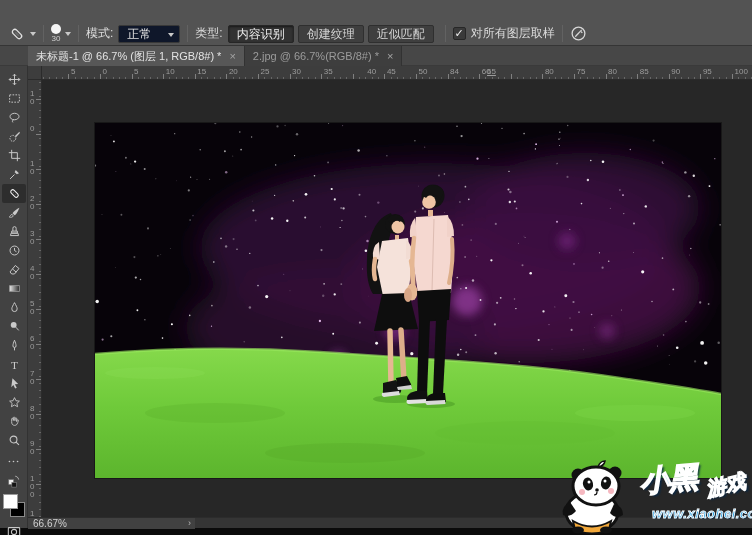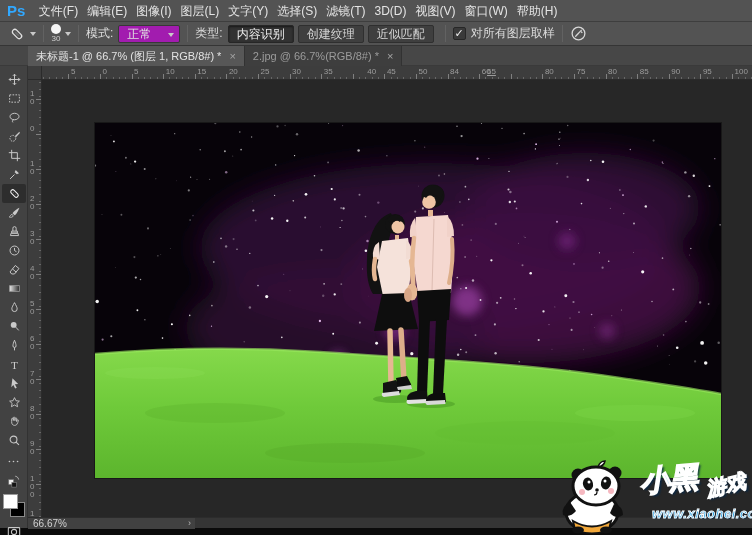--- a/index.html
+++ b/index.html
@@ -18,21 +18,21 @@
                 border-bottom:1px solid #353535; display:flex; align-items:center; padding-left:8px;
                 color:#dcdcdc; font-size:12px; }
   .vsep { width:1px; height:17px; background:#3e3e3e; border-right:1px solid #626262; margin:0 7px; flex:none; }
   .caret { width:0; height:0; border-left:3px solid transparent; border-right:3px solid transparent;
            border-top:4px solid #c9c9c9; margin-left:4px; }
   .opt-group { display:flex; align-items:center; flex:none; }
   .brush-preview { display:flex; flex-direction:column; align-items:center; line-height:8px; }
   .brush-circle { width:10px; height:10px; border-radius:50%; background:#f5f5f5; }
   .brush-size { font-size:8px; color:#cfcfcf; margin-top:1px; }
   .opt-label { margin-right:5px; }
-  .select-box { position:relative; background:#a21caf; border:1px solid #383838; border-radius:2px;
+  .select-box { position:relative; background:#0f172a; border:1px solid #383838; border-radius:2px;
                 height:18px; line-height:16px; padding:0 20px 0 8px; min-width:62px; color:#e0e0e0; }
   .select-box .caret { position:absolute; right:5px; top:7px; }
   .seg-btn { background:#3f3f3f; border:1px solid #2f2f2f; border-radius:2px; height:18px; line-height:16px;
              padding:0 8px; margin-right:4px; color:#d6d6d6; }
   .seg-btn.pressed { background:#323232; border-color:#262626; box-shadow:inset 0 1px 2px rgba(0,0,0,.5); color:#ededed; }
   .checkbox { width:13px; height:13px; background:#3a3a3a; border:1px solid #272727; border-radius:2px;
               color:#f0f0f0; font-size:11px; line-height:11px; text-align:center; margin-right:5px; }
 
   
   .tabstrip { position:absolute; left:0; top:46px; width:752px; height:20px; background:#474747;
@@ -89,34 +89,20 @@
             transform:rotate(-8deg) translateY(8px); margin-left:2px; }
   .wm-url { position:absolute; left:100px; top:52px; font-size:13px; font-weight:bold; font-style:italic;
             color:#2fa6e8; -webkit-text-stroke:0.8px #ffffff; text-shadow:1px 1px 1px rgba(8,40,70,.85);
             letter-spacing:0.5px; }
 </style>
 </head>
 <body>
 
 <div class="app">
 
-  <div class="menubar">
-    <span class="ps-logo">Ps</span>
-    <span class="menu-item">文件(F)</span>
-    <span class="menu-item">编辑(E)</span>
-    <span class="menu-item">图像(I)</span>
-    <span class="menu-item">图层(L)</span>
-    <span class="menu-item">文字(Y)</span>
-    <span class="menu-item">选择(S)</span>
-    <span class="menu-item">滤镜(T)</span>
-    <span class="menu-item">3D(D)</span>
-    <span class="menu-item">视图(V)</span>
-    <span class="menu-item">窗口(W)</span>
-    <span class="menu-item">帮助(H)</span>
-  </div>
 
   <div class="optionsbar">
     <div class="opt-group">
       <svg width="18" height="16" viewBox="0 0 16 16" stroke="#e2e2e2" fill="none" stroke-width="1.3">
         <g transform="rotate(45 8 8)">
             <rect x="2.5" y="5.5" width="11" height="5" rx="2.5"></rect>
         <circle cx="6.5" cy="8" r="0.4" style="fill:#e2e2e2;stroke:none"></circle>
             <circle cx="8" cy="8" r="0.4" style="fill:#e2e2e2;stroke:none"></circle>
             <circle cx="9.5" cy="8" r="0.4" style="fill:#e2e2e2;stroke:none"></circle>
           </g>

